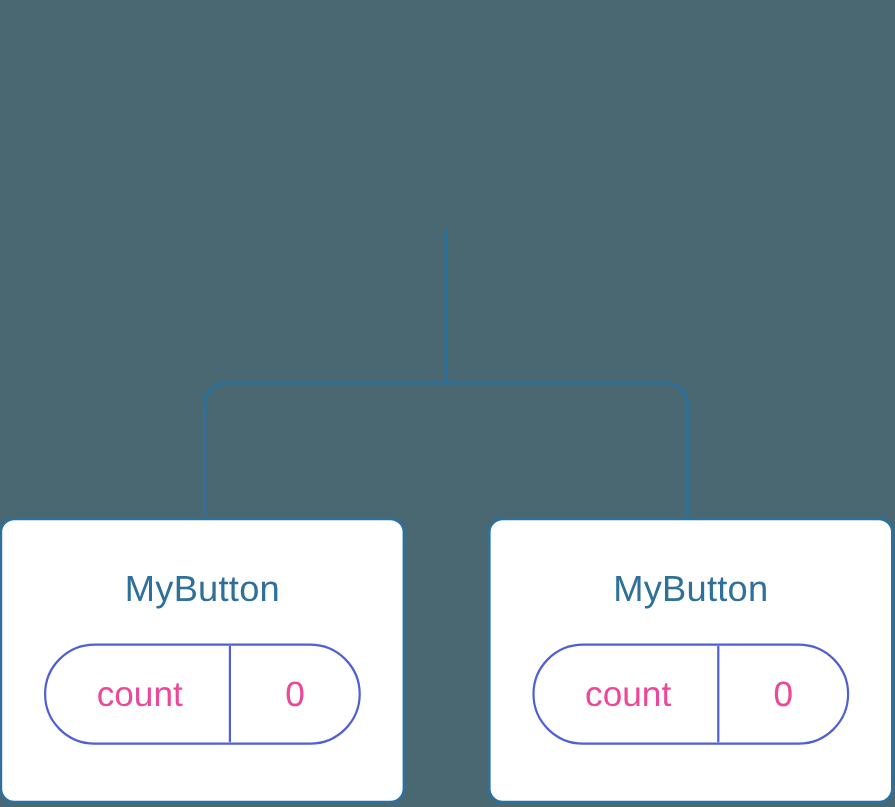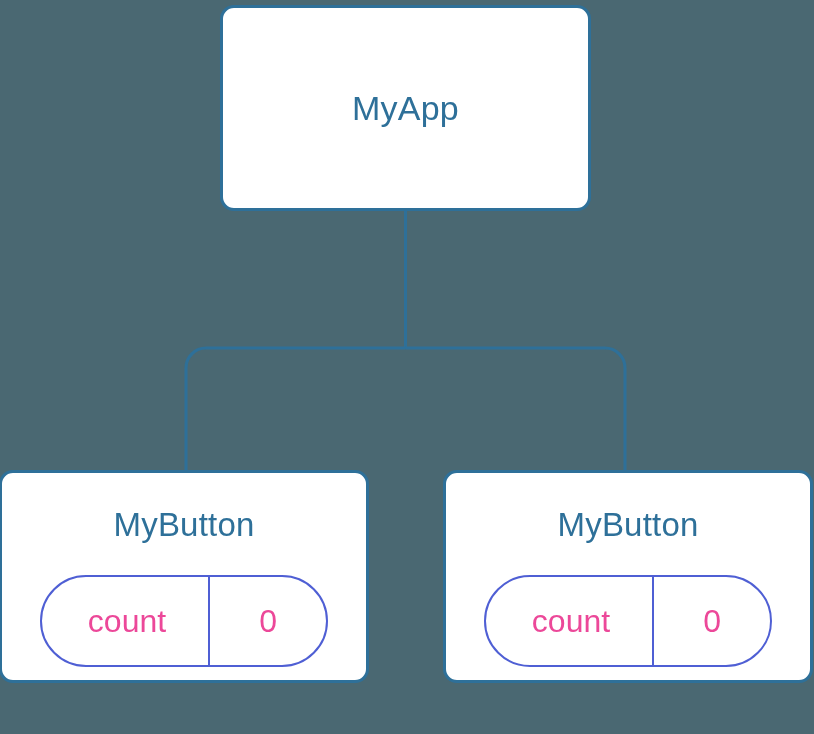--- a/index.html
+++ b/index.html
@@ -48,23 +48,23 @@
     left: 220px;
     top: 5px;
     width: 371px;
     height: 206px;
     justify-content: center;
   }
 
   .node-child {
     top: 470px;
     width: 370px;
-    height: 213px;
+    height: 261px;
     justify-content: flex-start;
-    padding-top: 35px;
+    padding-top: 45px;
   }
   .node-child-left  { left: -1px; }
   .node-child-right { left: 443px; }
 
   .node-title {
     color: #2e7099;
     font-size: 33px;
     line-height: 1;
     letter-spacing: 0.2px;
     white-space: nowrap;
@@ -110,23 +110,20 @@
 <div id="stage">
 
   <svg id="connectors" viewBox="0 0 814 734" width="814" height="734" xmlns="http://www.w3.org/2000/svg">
 
     <path d="M 405.5 209 L 405.5 348" fill="none" stroke="#2e7099" stroke-width="3"></path>
 
     <path d="M 405.5 348 L 206 348 A 20 20 0 0 0 186 368 L 186 472" fill="none" stroke="#2e7099" stroke-width="3"></path>
     <path d="M 405.5 348 L 605 348 A 20 20 0 0 1 625 368 L 625 472" fill="none" stroke="#2e7099" stroke-width="3"></path>
   </svg>
 
-  <div class="node node-root">
-    <span class="node-title">MyApp</span>
-  </div>
 
   <div class="node node-child node-child-left">
     <span class="node-title">MyButton</span>
     <div class="pill">
       <span class="pill-key">count</span>
       <span class="pill-val">0</span>
     </div>
   </div>
 
   <div class="node node-child node-child-right">

